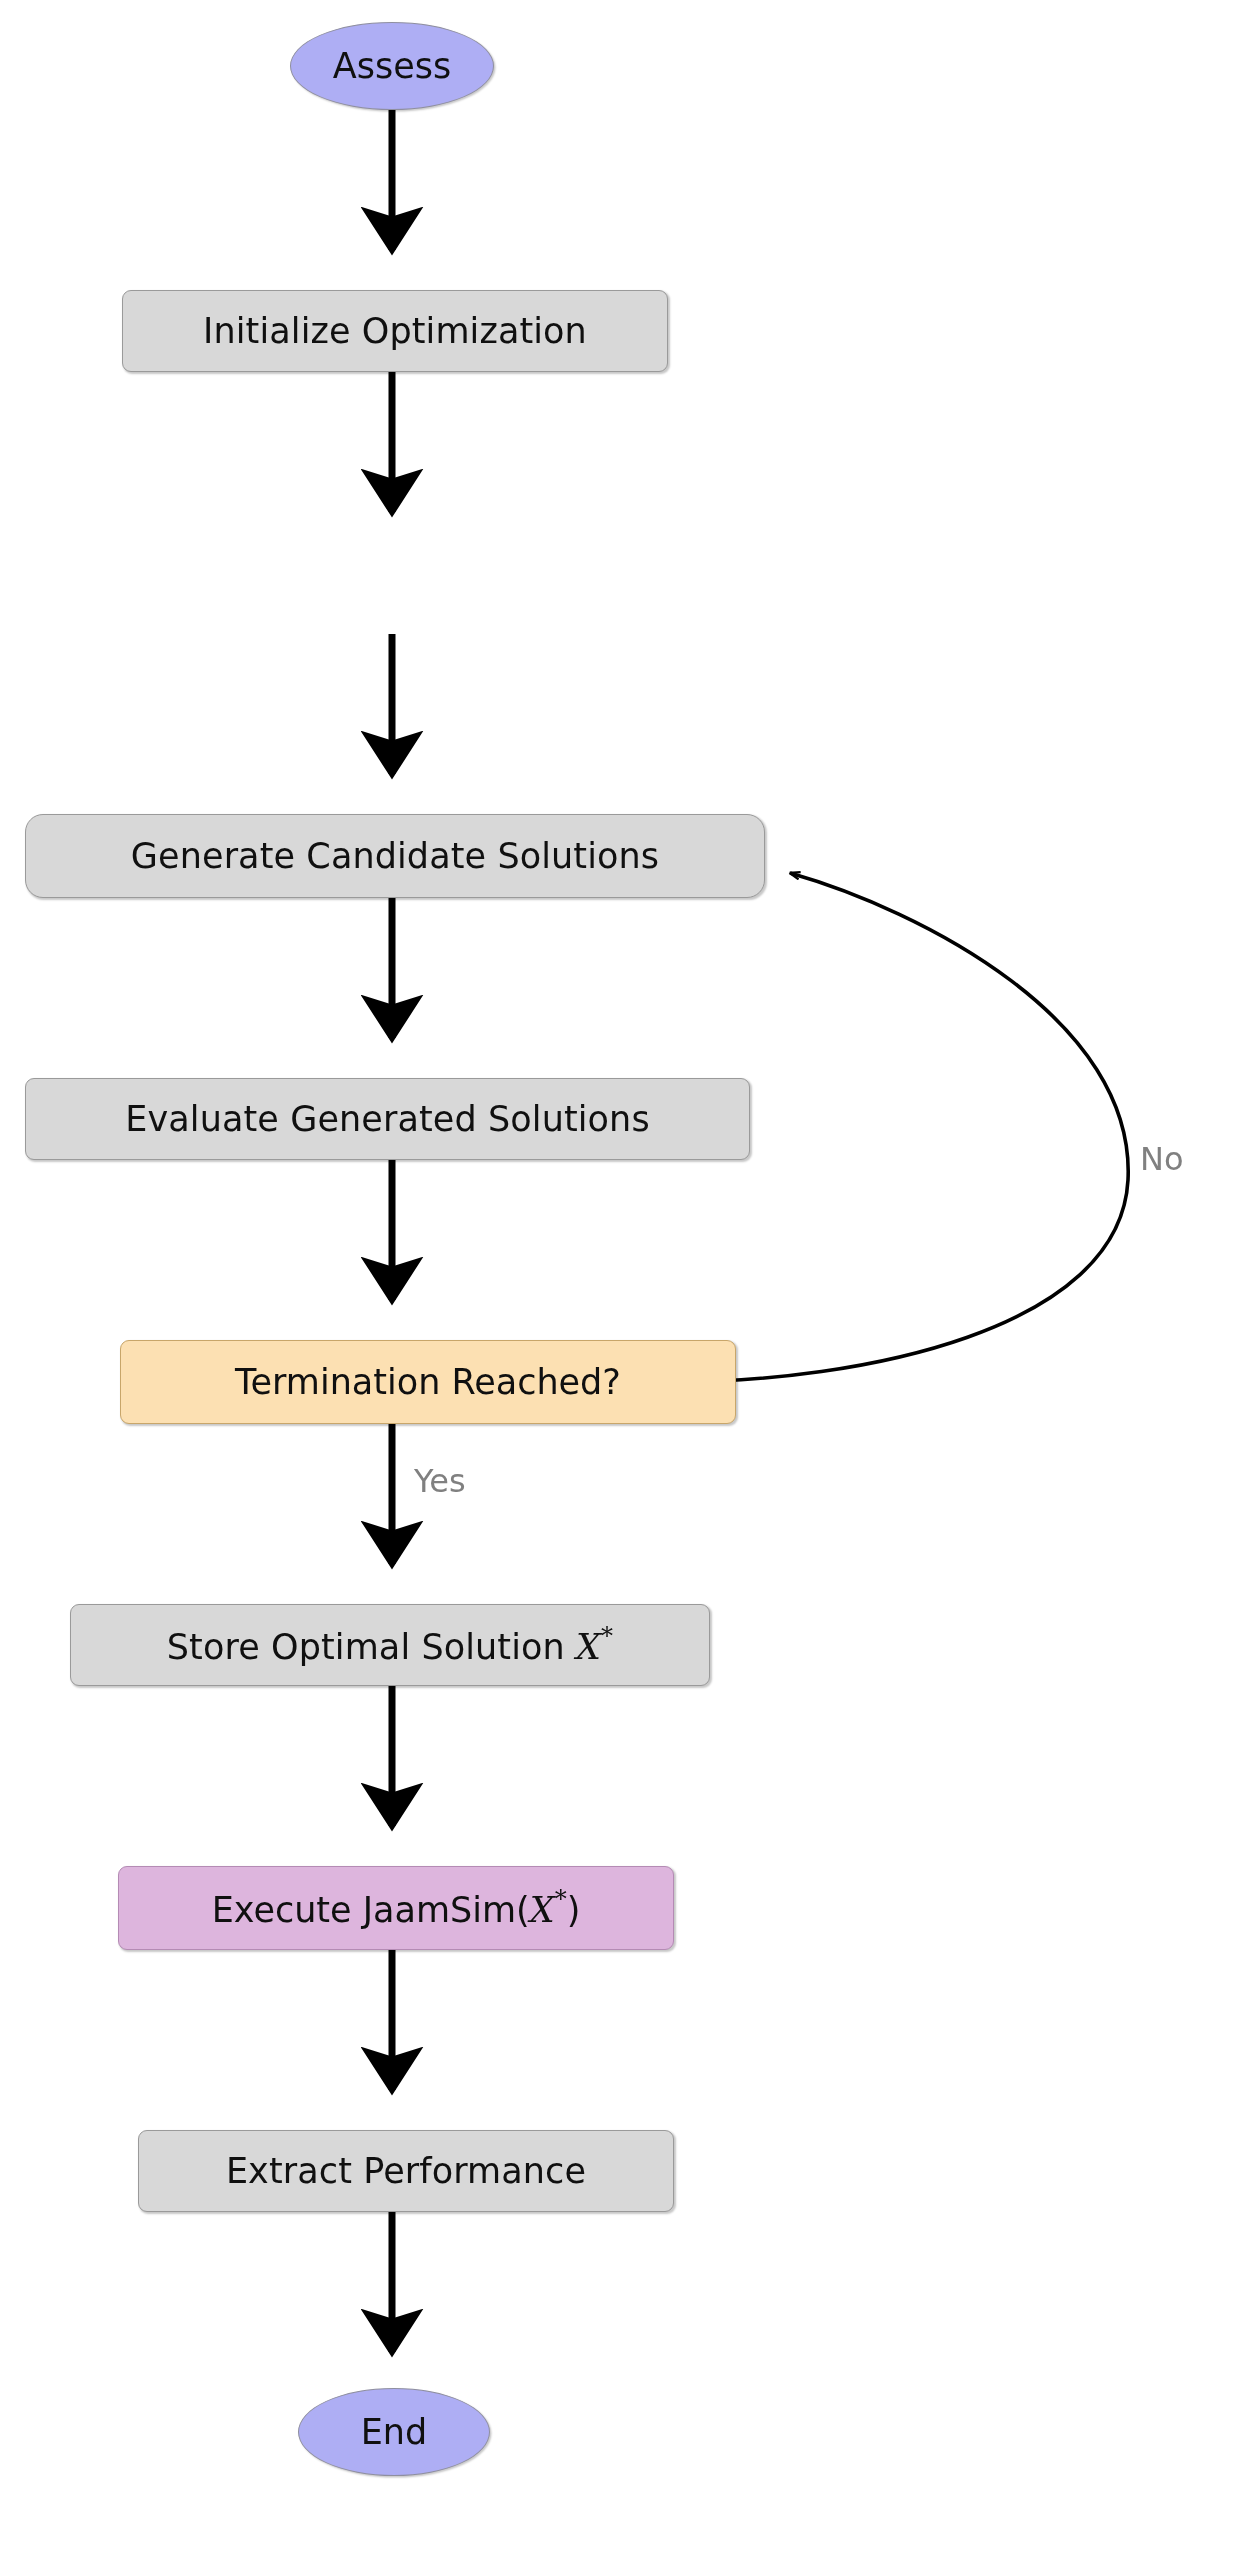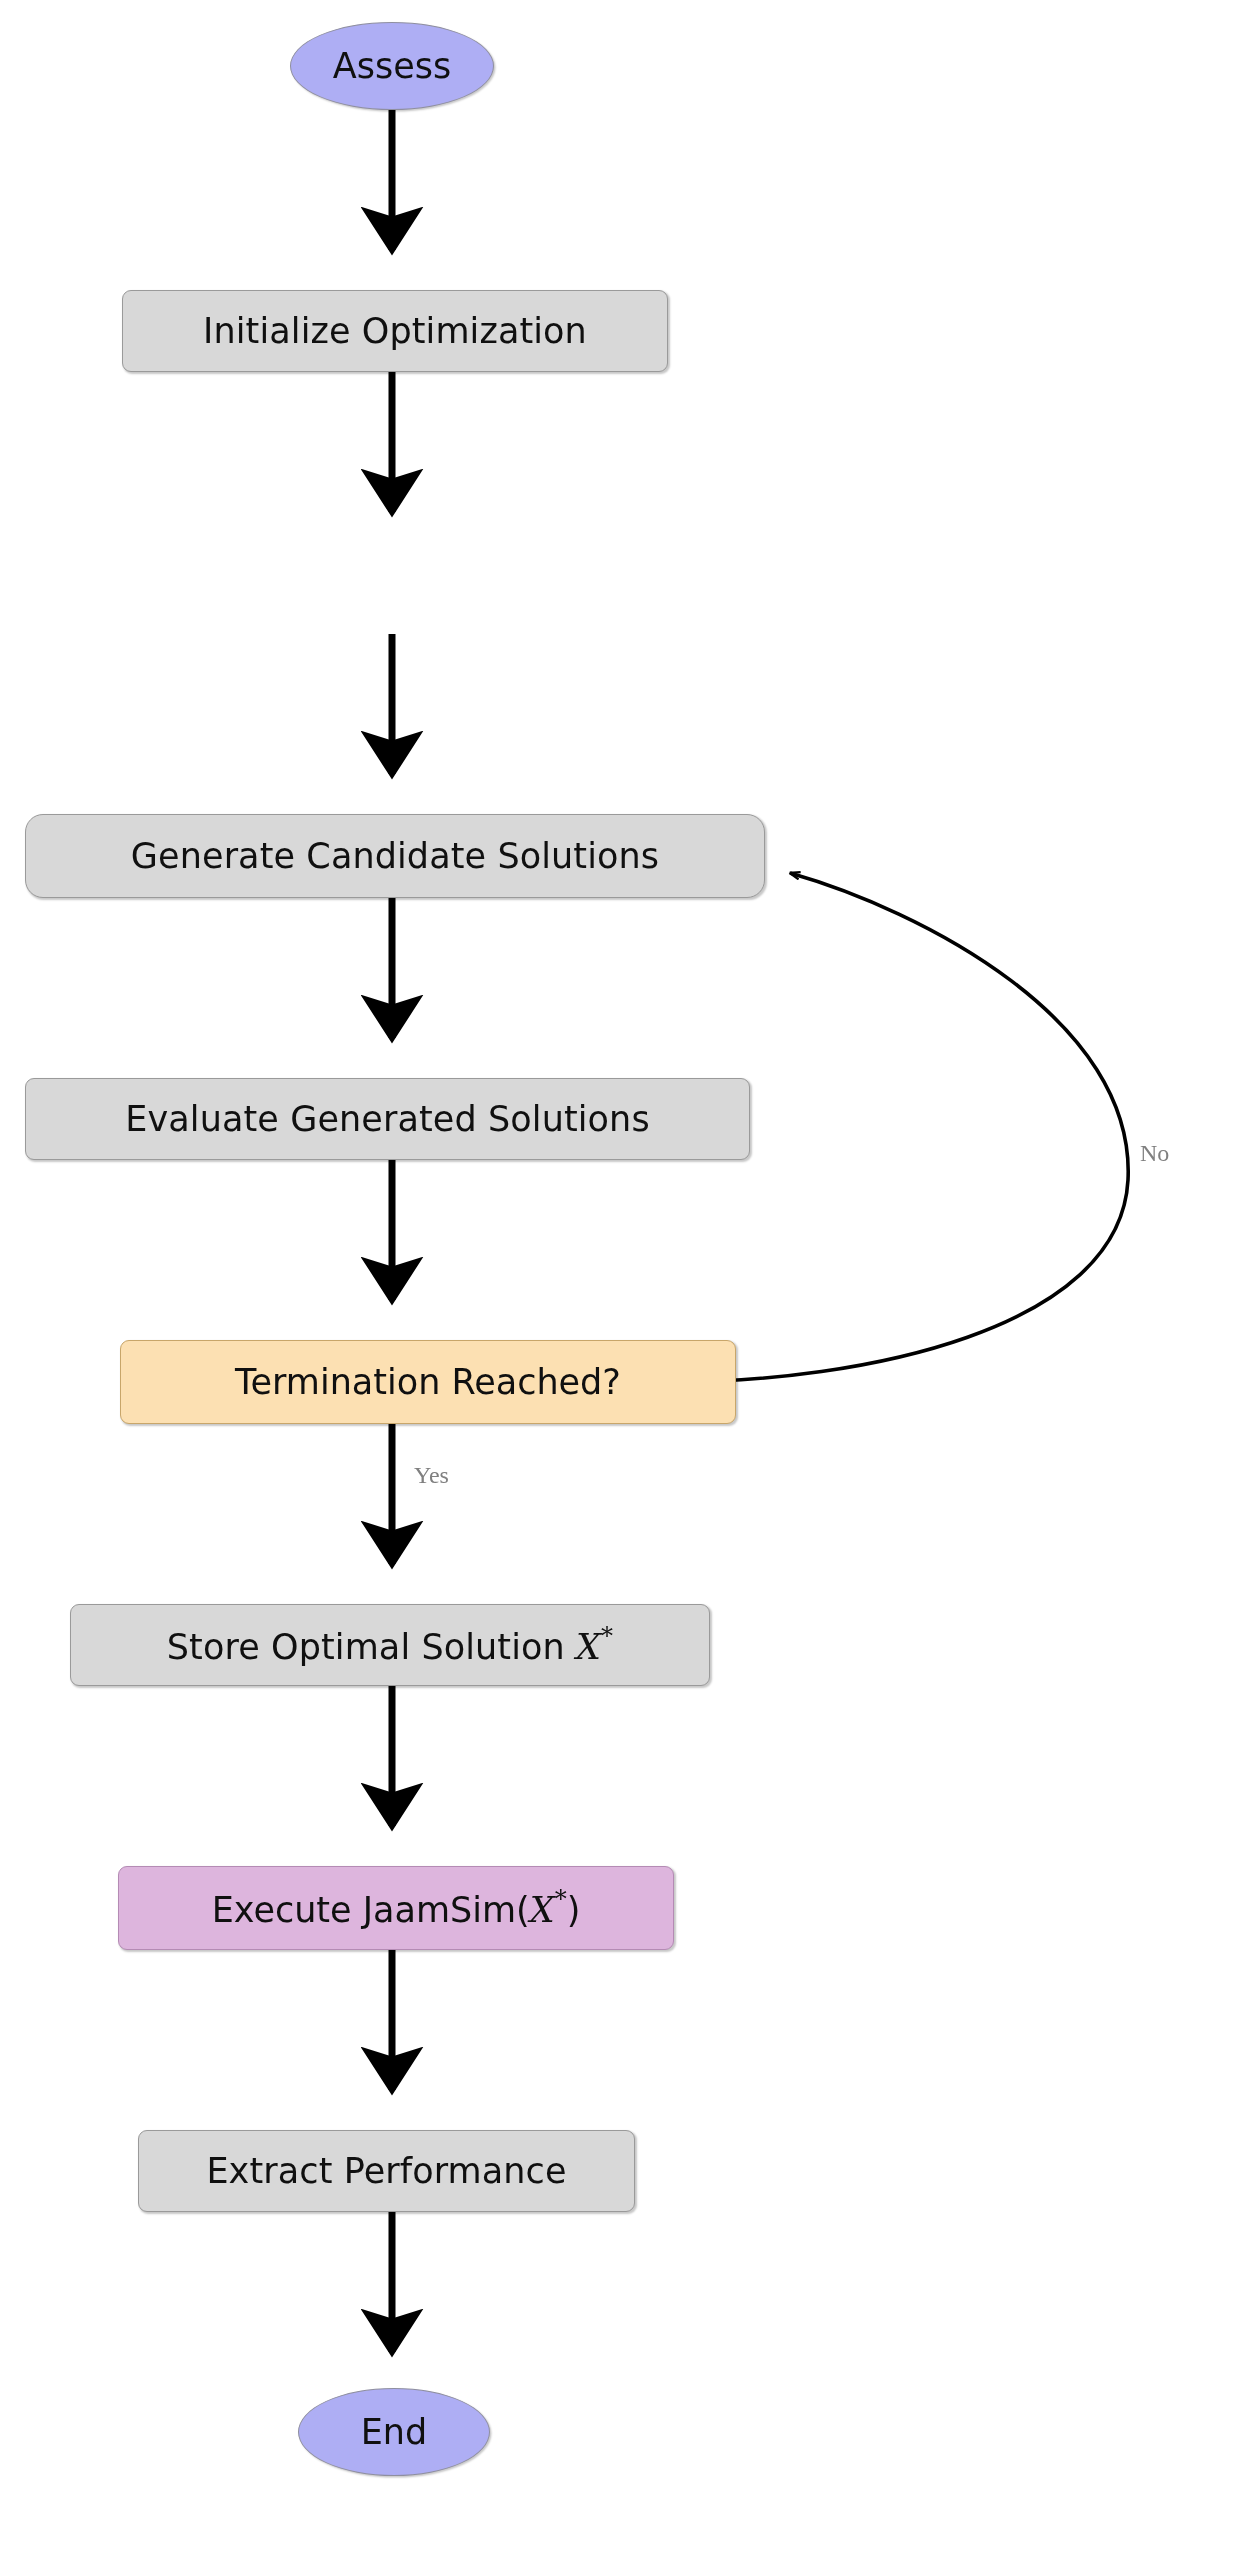--- a/index.html
+++ b/index.html
@@ -77,23 +77,22 @@
   .math-star {
     font-family: "DejaVu Serif", serif;
     font-size: 24px;
     vertical-align: super;
     position: relative;
     top: -2px;
   }
   .edge-label {
     position: absolute;
     color: #808080;
-    font-size: 24px;
+    font-size: 32px;
     white-space: nowrap;
-    font-family: Liberation Serif, serif;
   }
 </style>
 </head>
 <body>
 
 <div id="flow-root">
 
   <svg id="edge-layer" viewBox="0 0 1240 2557">
     <defs>
       <marker id="arrowhead" markerWidth="7" markerHeight="9" refX="6.2" refY="4.5" orient="auto" markerUnits="strokeWidth">
@@ -145,21 +144,21 @@
       <span>Store Optimal Solution </span><span class="math-var">X</span><span class="math-star">*</span>
     </span>
   </div>
 
   <div class="node node-sim" style="left:118px; top:1866px; width:556px; height:84px;">
     <span class="node-label">
       <span>Execute JaamSim(</span><span class="math-var">X</span><span class="math-star">*</span><span>)</span>
     </span>
   </div>
 
-  <div class="node node-process" style="left:138px; top:2130px; width:497px; height:82px;">
+  <div class="node node-process" style="left:138px; top:2130px; width:536px; height:82px;">
     <span class="node-label">Extract Performance</span>
   </div>
 
   <div class="node node-terminal" style="left:298px; top:2388px; width:192px; height:88px;">
     <span class="node-label">End</span>
   </div>
 
   <div class="edge-label" style="left:414px; top:1462px;">Yes</div>
   <div class="edge-label" style="left:1140px; top:1140px;">No</div>
 

